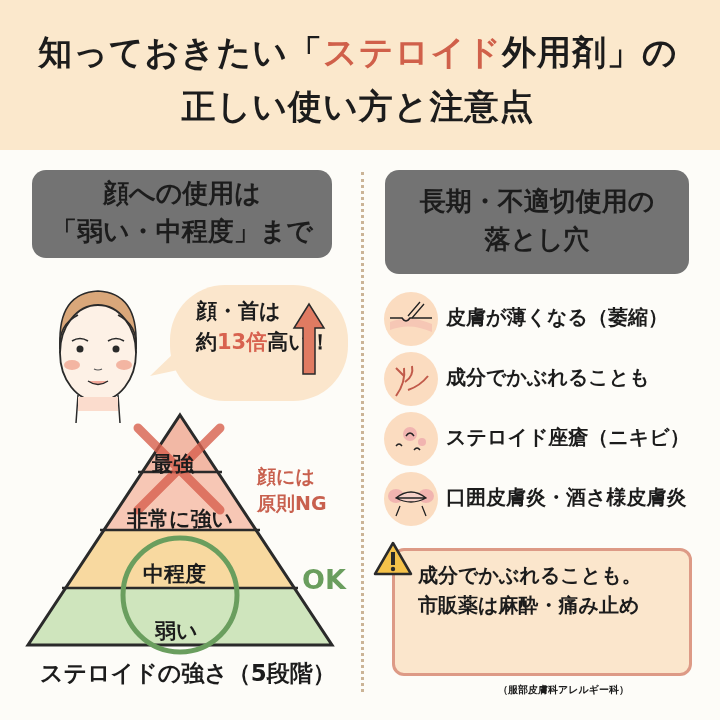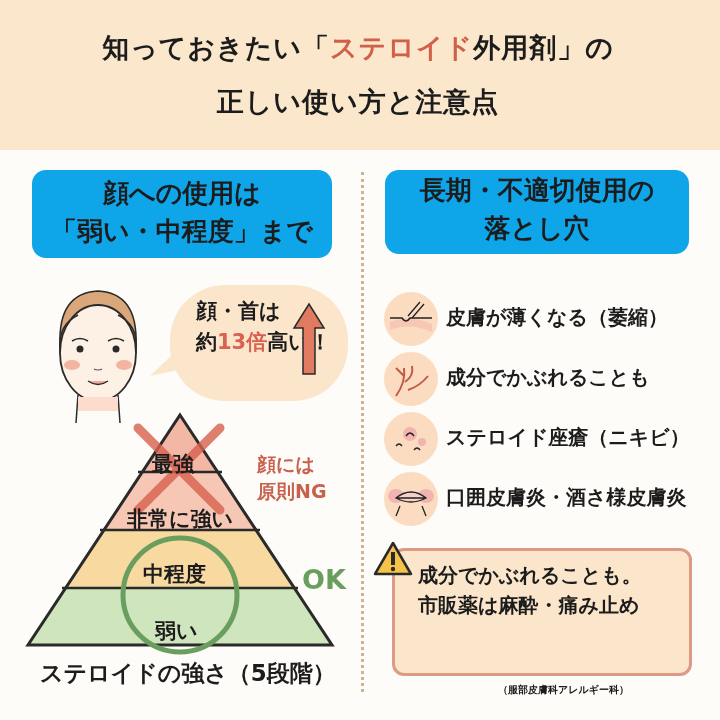--- a/index.html
+++ b/index.html
@@ -1,33 +1,33 @@
 <!DOCTYPE html>
 <html><head>
 <meta charset="utf-8">
 <style>
   html, body { margin:0; padding:0; }
   body { width:720px; height:720px; background:#fdfcf8; font-family:"DejaVu Sans", sans-serif; color:#1c1c1c; position:relative; overflow:hidden; }
   .header { position:absolute; left:0; top:0; width:720px; height:150px; background:#fbe8cc; }
-  .title { position:absolute; left:0; width:716px; text-align:center; font-weight:bold; font-size:27px; letter-spacing:1px; }
+  .title { position:absolute; left:0; width:716px; text-align:center; font-weight:bold; font-size:34px; letter-spacing:1px; }
   .title.l1 { top:30px; }
   .title.l2 { top:84px; }
   .accent { color:#d0604a; }
   .divider { position:absolute; left:361px; top:172px; height:520px; border-left:3px dotted #cbb497; }
-  .panel { position:absolute; background:#0ea5e9; border-radius:14px; text-align:center; font-weight:bold; font-size:26px; line-height:38px; }
+  .panel { position:absolute; background:#737373; border-radius:14px; text-align:center; font-weight:bold; font-size:26px; line-height:38px; }
   .panel.left { left:32px; top:170px; width:300px; height:88px; padding-top:4px; box-sizing:border-box; }
-  .panel.right { left:385px; top:170px; width:304px; height:84px; padding-top:1px; box-sizing:border-box; }
+  .panel.right { left:385px; top:170px; width:304px; height:104px; padding-top:12px; box-sizing:border-box; }
   .face { position:absolute; left:38px; top:285px; width:120px; height:140px; }
   .bubble { position:absolute; left:170px; top:285px; width:178px; height:116px; background:#fbe6cc; border-radius:55px; }
   .bubble-text { position:absolute; left:196px; top:296px; font-weight:bold; font-size:21px; line-height:31px; }
   .bubble-text .hl { color:#d8624f;margin-top:27px; }
   .up-arrow { position:absolute; left:292px; top:302px; }
   .pyr { position:absolute; left:20px; top:410px; }
   .pyr-label { position:absolute; font-weight:bold; font-size:21px; text-align:center; }
-  .ng { position:absolute; left:257px; top:451px; color:#c8604e; font-weight:bold; font-size:19px; line-height:27px; }
+  .ng { position:absolute; left:257px; top:463px; color:#c8604e; font-weight:bold; font-size:19px; line-height:27px; }
   .ok { position:absolute; left:302px; top:564px; color:#6a9e5e; font-weight:bold; font-size:27px; }
   .pyr-caption { position:absolute; left:40px; top:658px; font-size:23px; font-weight:bold; }
   .item { position:absolute; left:382px; width:330px; height:60px; }
   .item .ic { position:absolute; left:2px; top:2px; width:54px; height:54px; border-radius:50%; background:#fbdcc0; }
   .item .tx { position:absolute; left:64px; top:14px; font-size:20px; font-weight:bold; white-space:nowrap; }
   .warn { position:absolute; left:392px; top:548px; width:300px; height:128px; background:#fbe6cc; border:3px solid #dd9a86; border-radius:12px; box-sizing:border-box; }
   .warn-text { position:absolute; left:418px; top:560px; font-size:20px; font-weight:bold; line-height:30px; }
   .warn-icon { position:absolute; left:373px; top:541px; }
   .footer { position:absolute; left:498px; top:683px; font-size:10px; font-weight:bold; }
 </style>

